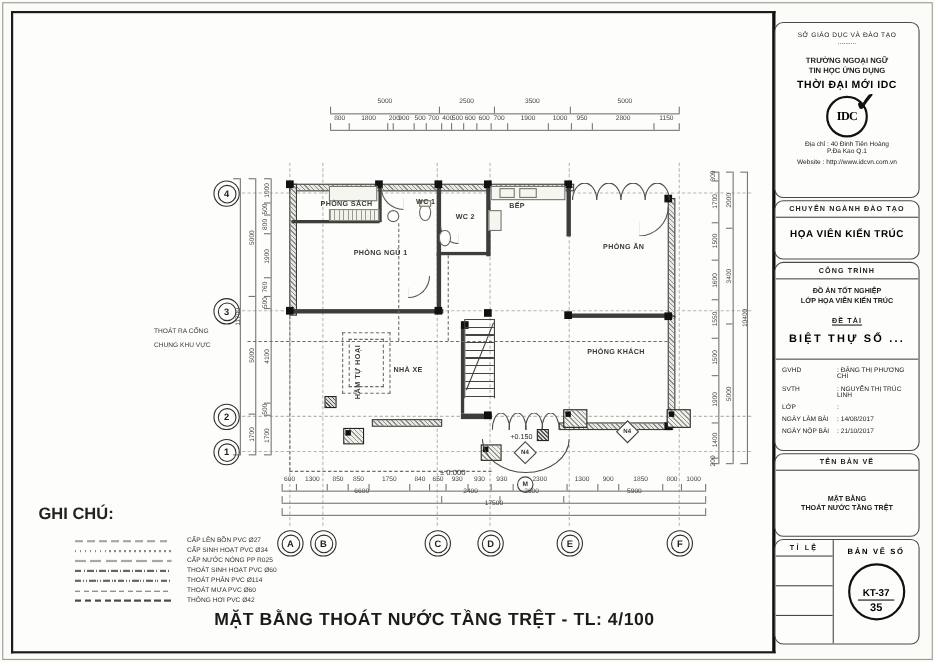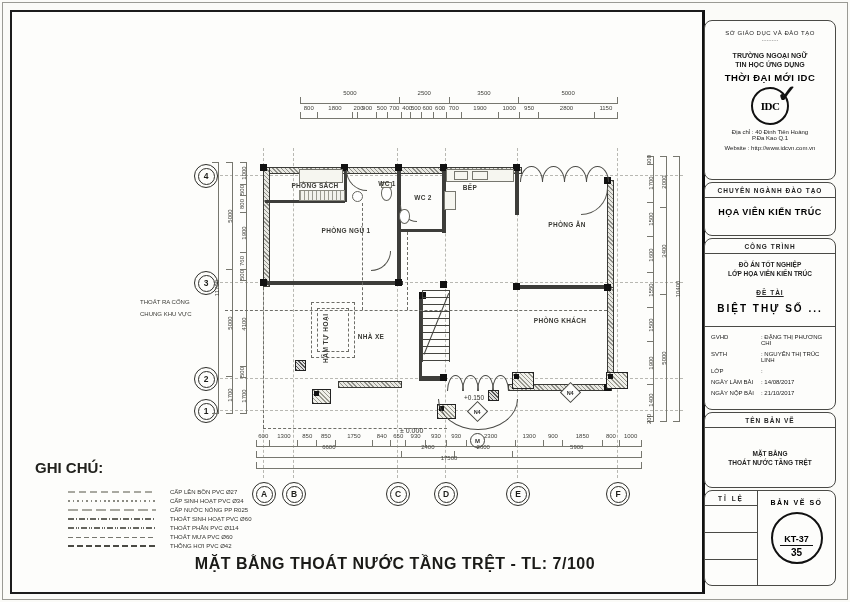--- a/index.html
+++ b/index.html
@@ -506,21 +506,21 @@
     </div>
   <div class="lgrow" style="left:68px;top:534px;">
       <span class="lgline ls6"></span>
       <span class="lglab">THOÁT MƯA PVC Ø60</span>
     </div>
   <div class="lgrow" style="left:68px;top:543px;">
       <span class="lgline ls7"></span>
       <span class="lglab">THÔNG HƠI PVC Ø42</span>
     </div>
 
-  <div id="maintitle">MẶT BẰNG THOÁT NƯỚC TẦNG TRỆT - TL: 7/100</div>
+  <div id="maintitle">MẶT BẰNG THOÁT NƯỚC TẦNG TRỆT - TL: 4/100</div>
 
   <div class="tb" style="left:704px;top:182px;width:130px;height:52px;">
     <div class="hdr">CHUYÊN NGÀNH ĐÀO TẠO</div>
     <div class="ctr bold" style="font-size:9px;padding-top:9px;letter-spacing:.5px;">HỌA VIÊN KIẾN TRÚC</div>
   </div>
 
   <div class="tb" style="left:704px;top:20px;width:130px;height:158px;">
     <div class="t6 ctr" style="padding-top:9px;letter-spacing:.5px;">SỞ GIÁO DỤC VÀ ĐÀO TẠO</div>
     <div class="t6 ctr">..........</div>
     <div class="t7 ctr bold" style="padding-top:10px;">TRƯỜNG NGOẠI NGỮ</div>

